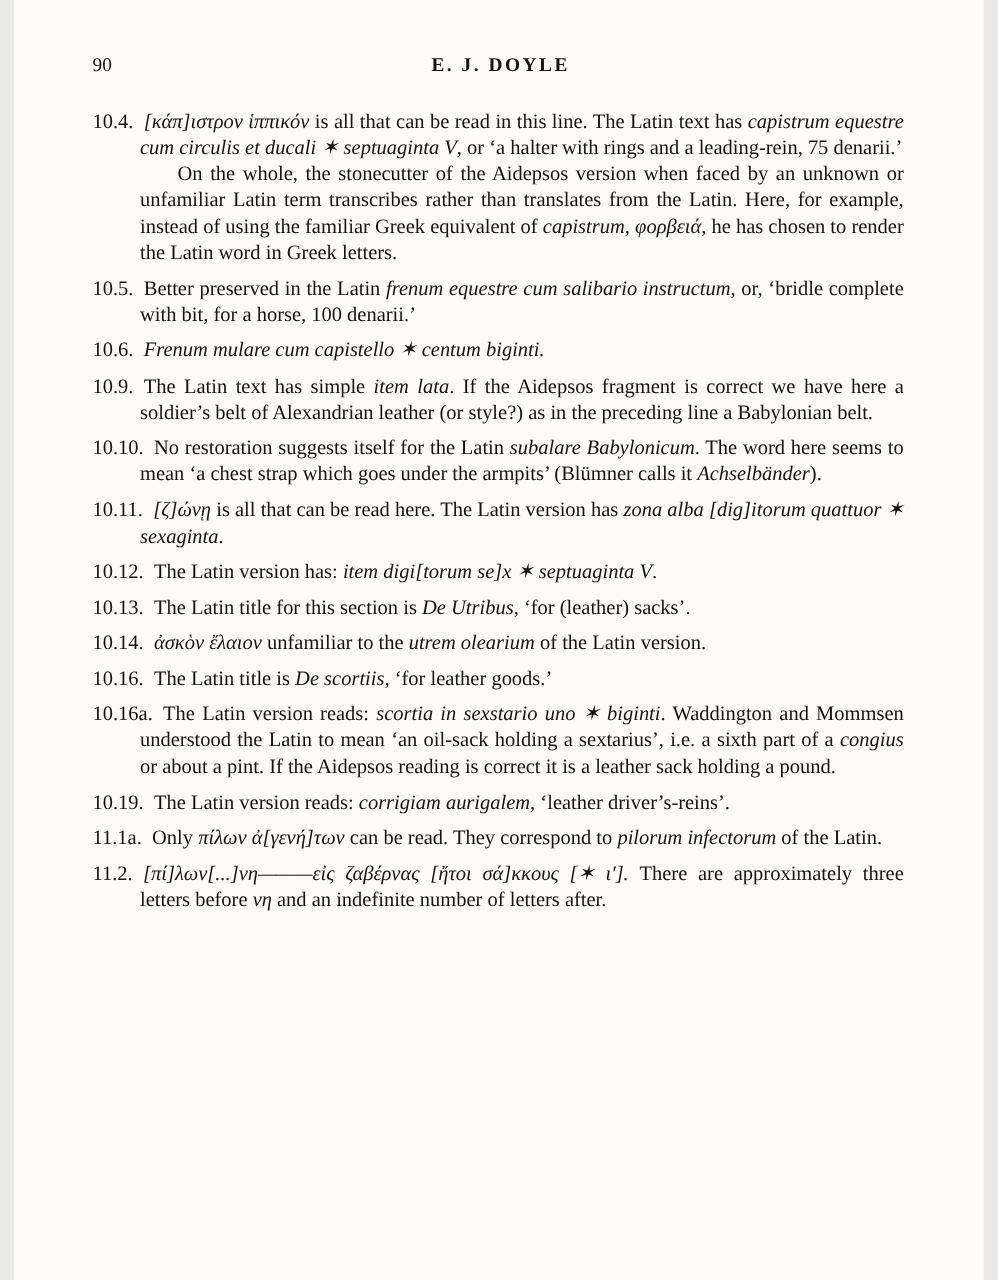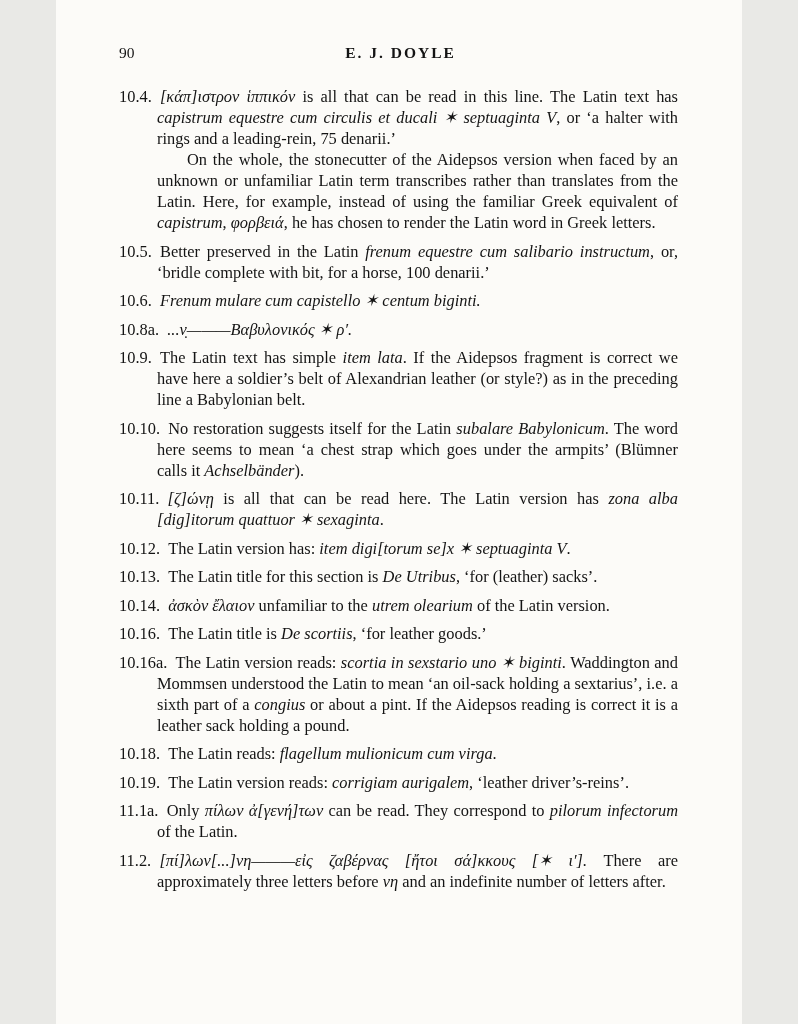--- a/index.html
+++ b/index.html
@@ -1,18 +1,18 @@
 <!DOCTYPE html>
 <html><head>
 <meta charset="utf-8">
 <style>
   html,body{margin:0;padding:0;background:#e9e9e6;}
   .page{
     position:relative;
-    width:686px;height:1024px;
+    width:776px;height:1024px;
     margin:0 auto;
     background:#fcfbf8;
     color:#141414;
     font-family:"Liberation Serif", serif;
     font-size:16.4px;
     line-height:21px;
     overflow:hidden;
   }
   .header{position:absolute;top:42px;left:63px;right:60px;height:22px;}
   .pagenum{position:absolute;left:0;top:0;font-size:15.5px;}
@@ -40,27 +40,25 @@
 <div class="page">
   <div class="header">
     <span class="pagenum">90</span>
     <span class="runhead">E. J. DOYLE</span>
   </div>
   <div class="entries">
       <p class="entry-first"><span class="entry-label">10.4.</span> <span class="it">[κάπ]ιστρον ἱππικόν</span><span> is all that can be read in this line. The Latin text has </span><span class="it">capistrum equestre cum circulis et ducali ✶ septuaginta V</span><span>, or ‘a halter with rings and a leading-rein, 75 denarii.’</span></p>
       <p class="entry-cont"><span>On the whole, the stonecutter of the Aidepsos version when faced by an unknown or unfamiliar Latin term transcribes rather than translates from the Latin. Here, for example, instead of using the familiar Greek equivalent of </span><span class="it">capistrum</span><span>, </span><span class="it">φορβειά</span><span>, he has chosen to render the Latin word in Greek letters.</span></p>
       <p class="entry-first"><span class="entry-label">10.5.</span> <span>Better preserved in the Latin </span><span class="it">frenum equestre cum salibario instructum</span><span>, or, ‘bridle complete with bit, for a horse, 100 denarii.’</span></p>
       <p class="entry-first"><span class="entry-label">10.6.</span> <span class="it">Frenum mulare cum capistello ✶ centum biginti.</span></p>
-      <p class="entry-first"><span class="entry-label">10.8a.</span> <span class="it">...ν̣———Βαβυλονικός ✶ ρ′.</span></p>
       <p class="entry-first"><span class="entry-label">10.9.</span> <span>The Latin text has simple </span><span class="it">item lata</span><span>. If the Aidepsos fragment is correct we have here a soldier’s belt of Alexandrian leather (or style?) as in the preceding line a Babylonian belt.</span></p>
       <p class="entry-first"><span class="entry-label">10.10.</span> <span>No restoration suggests itself for the Latin </span><span class="it">subalare Babylonicum</span><span>. The word here seems to mean ‘a chest strap which goes under the armpits’ (Blümner calls it </span><span class="it">Achselbänder</span><span>).</span></p>
       <p class="entry-first"><span class="entry-label">10.11.</span> <span class="it">[ζ]ώνῃ</span><span> is all that can be read here. The Latin version has </span><span class="it">zona alba [dig]itorum quattuor ✶ sexaginta</span><span>.</span></p>
       <p class="entry-first"><span class="entry-label">10.12.</span> <span>The Latin version has: </span><span class="it">item digi[torum se]x ✶ septuaginta V</span><span>.</span></p>
       <p class="entry-first"><span class="entry-label">10.13.</span> <span>The Latin title for this section is </span><span class="it">De Utribus</span><span>, ‘for (leather) sacks’.</span></p>
       <p class="entry-first"><span class="entry-label">10.14.</span> <span class="it">ἀσκὸν ἔλαιον</span><span> unfamiliar to the </span><span class="it">utrem olearium</span><span> of the Latin version.</span></p>
       <p class="entry-first"><span class="entry-label">10.16.</span> <span>The Latin title is </span><span class="it">De scortiis</span><span>, ‘for leather goods.’</span></p>
       <p class="entry-first"><span class="entry-label">10.16a.</span> <span>The Latin version reads: </span><span class="it">scortia in sexstario uno ✶ biginti</span><span>. Waddington and Mommsen understood the Latin to mean ‘an oil-sack holding a sextarius’, i.e. a sixth part of a </span><span class="it">congius</span><span> or about a pint. If the Aidepsos reading is correct it is a leather sack holding a pound.</span></p>
-      <p class="entry-first"><span class="entry-label">10.18.</span> <span>The Latin reads: </span><span class="it">flagellum mulionicum cum virga</span><span>.</span></p>
       <p class="entry-first"><span class="entry-label">10.19.</span> <span>The Latin version reads: </span><span class="it">corrigiam aurigalem</span><span>, ‘leather driver’s-reins’.</span></p>
       <p class="entry-first"><span class="entry-label">11.1a.</span> <span>Only </span><span class="it">πίλων ἀ[γενή]των</span><span> can be read. They correspond to </span><span class="it">pilorum infectorum</span><span> of the Latin.</span></p>
       <p class="entry-first"><span class="entry-label">11.2.</span> <span class="it">[πί]λων[...]νη———εἰς ζαβέρνας [ἤτοι σά]κκους [✶ ι′].</span><span> There are approximately three letters before </span><span class="it">νη</span><span> and an indefinite number of letters after.</span></p>
     </div>
 </div>
 
 </body></html>

